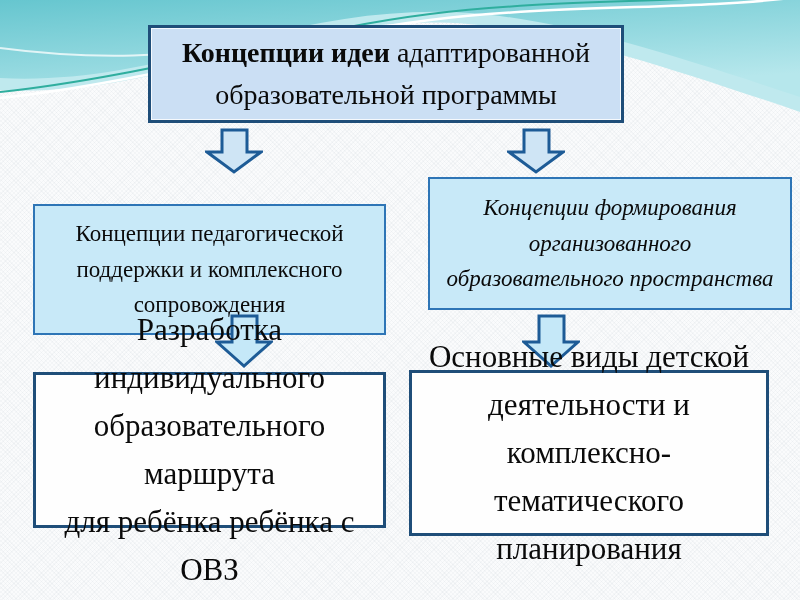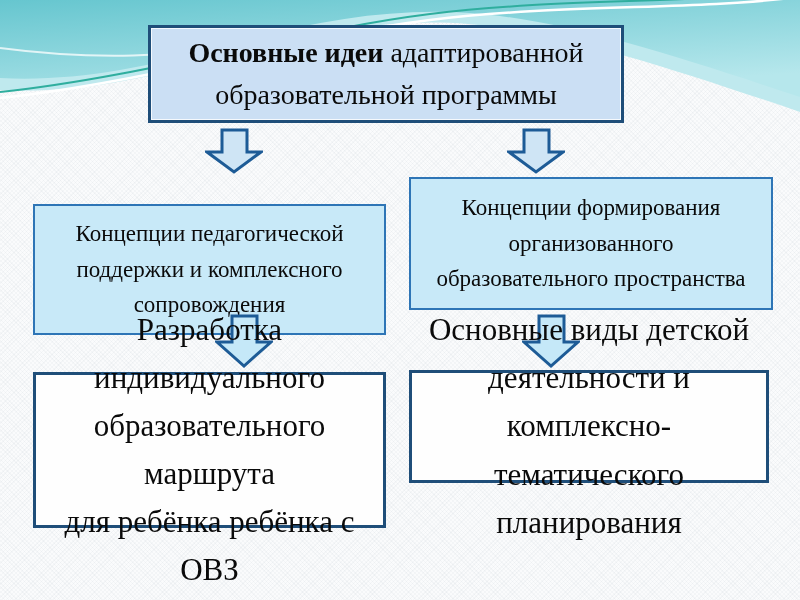--- a/index.html
+++ b/index.html
@@ -24,27 +24,27 @@
     left:148px;top:25px;width:476px;height:98px;
     background:#cbdff4;border:3px solid #1f4e79;
     font-size:28px;line-height:1.5;
     box-shadow:0 0 0 1px rgba(255,255,255,0.8) inset;
   }
   .concept-box{
     background:#c8e9f8;border:2px solid #2e75b6;
     font-size:23px;line-height:1.55;
   }
   .concept-left{left:33px;top:179px;width:353px;height:131px;margin-top:25px;}
-  .concept-right{left:409px;top:177px;width:364px;height:133px;}
+  .concept-right{left:428px;top:177px;width:364px;height:133px;font-style:italic;}
   .result-box{
     background:#fefefe;border:3px solid #1f4e79;
     font-size:31px;line-height:1.55;
   }
   .result-left{left:33px;top:372px;width:353px;height:156px;}
-  .result-right{left:409px;top:370px;width:360px;height:113px;}
+  .result-right{left:409px;top:370px;width:360px;height:166px;}
   .tline{display:block;}
   .arrow{position:absolute;}
   .arrow svg{display:block;}
   .arrow-fill{fill:#cfe5f5;stroke:#1d5b96;stroke-width:3;stroke-linejoin:miter;}
   .arrow-fill-cyan{fill:#c5e8f8;stroke:#1d5b96;stroke-width:3;stroke-linejoin:miter;}
   .a1{left:205px;top:128px;}
   .a2{left:507px;top:128px;}
   .a3{left:215px;top:314px;}
   .a4{left:522px;top:314px;}
   b{font-weight:bold;}
@@ -63,21 +63,21 @@
     </defs>
     <path d="M0,0 H800 V112 C665,66 560,32 468,24 C380,17 298,36 212,60 C142,80 68,94 0,90 Z" fill="#bfe9ee"></path>
     <path d="M0,0 H800 V97 C670,54 565,20 470,13 C385,7 300,24 215,48 C145,68 70,82 0,78 Z" fill="url(#tealGrad)"></path>
     <path d="M0,48 C90,60 180,58 255,42" fill="none" stroke="rgba(255,255,255,0.75)" stroke-width="2"></path>
     <path d="M0,92 C150,76 300,30 430,14 C560,-2 680,4 780,-8" fill="none" stroke="#2fae9e" stroke-width="2"></path>
     <path d="M0,98 C150,82 300,36 430,20 C560,4 690,10 790,-2" fill="none" stroke="#ffffff" stroke-width="2.5"></path>
   </svg>
 
   <div class="box title-box">
     <div>
-      <span class="tline"><b>Основные идеи</b><span> адаптированной</span></span>
+      <span class="tline"><b>Концепции идеи</b><span> адаптированной</span></span>
       <span class="tline">образовательной программы</span>
     </div>
   </div>
 
   <div class="arrow a1">
     <svg width="58" height="46" viewBox="0 0 58 46">
       <polygon class="arrow-fill" points="17,2 42,2 42,24 56,24 29,44 2,24 17,24"></polygon>
     </svg>
   </div>
   <div class="arrow a2">

